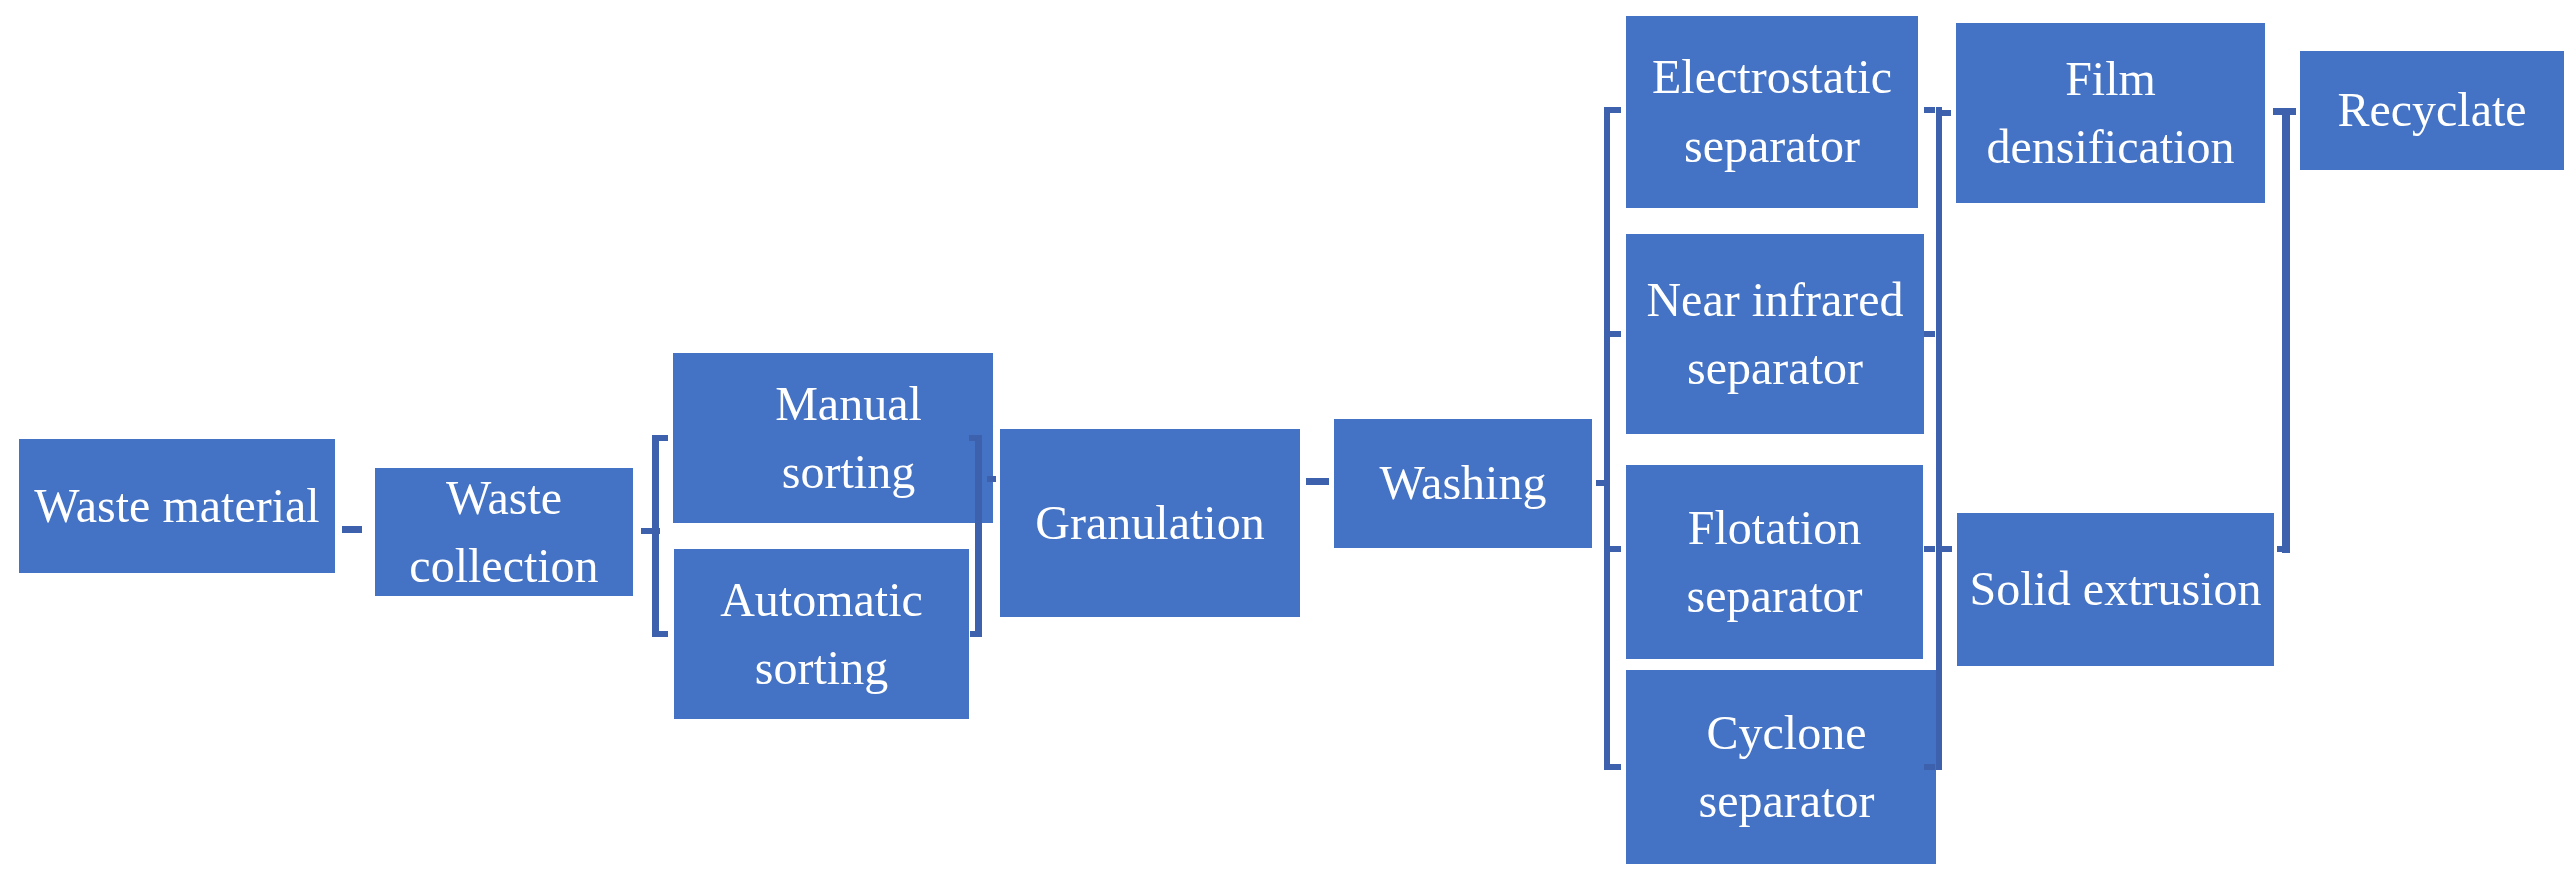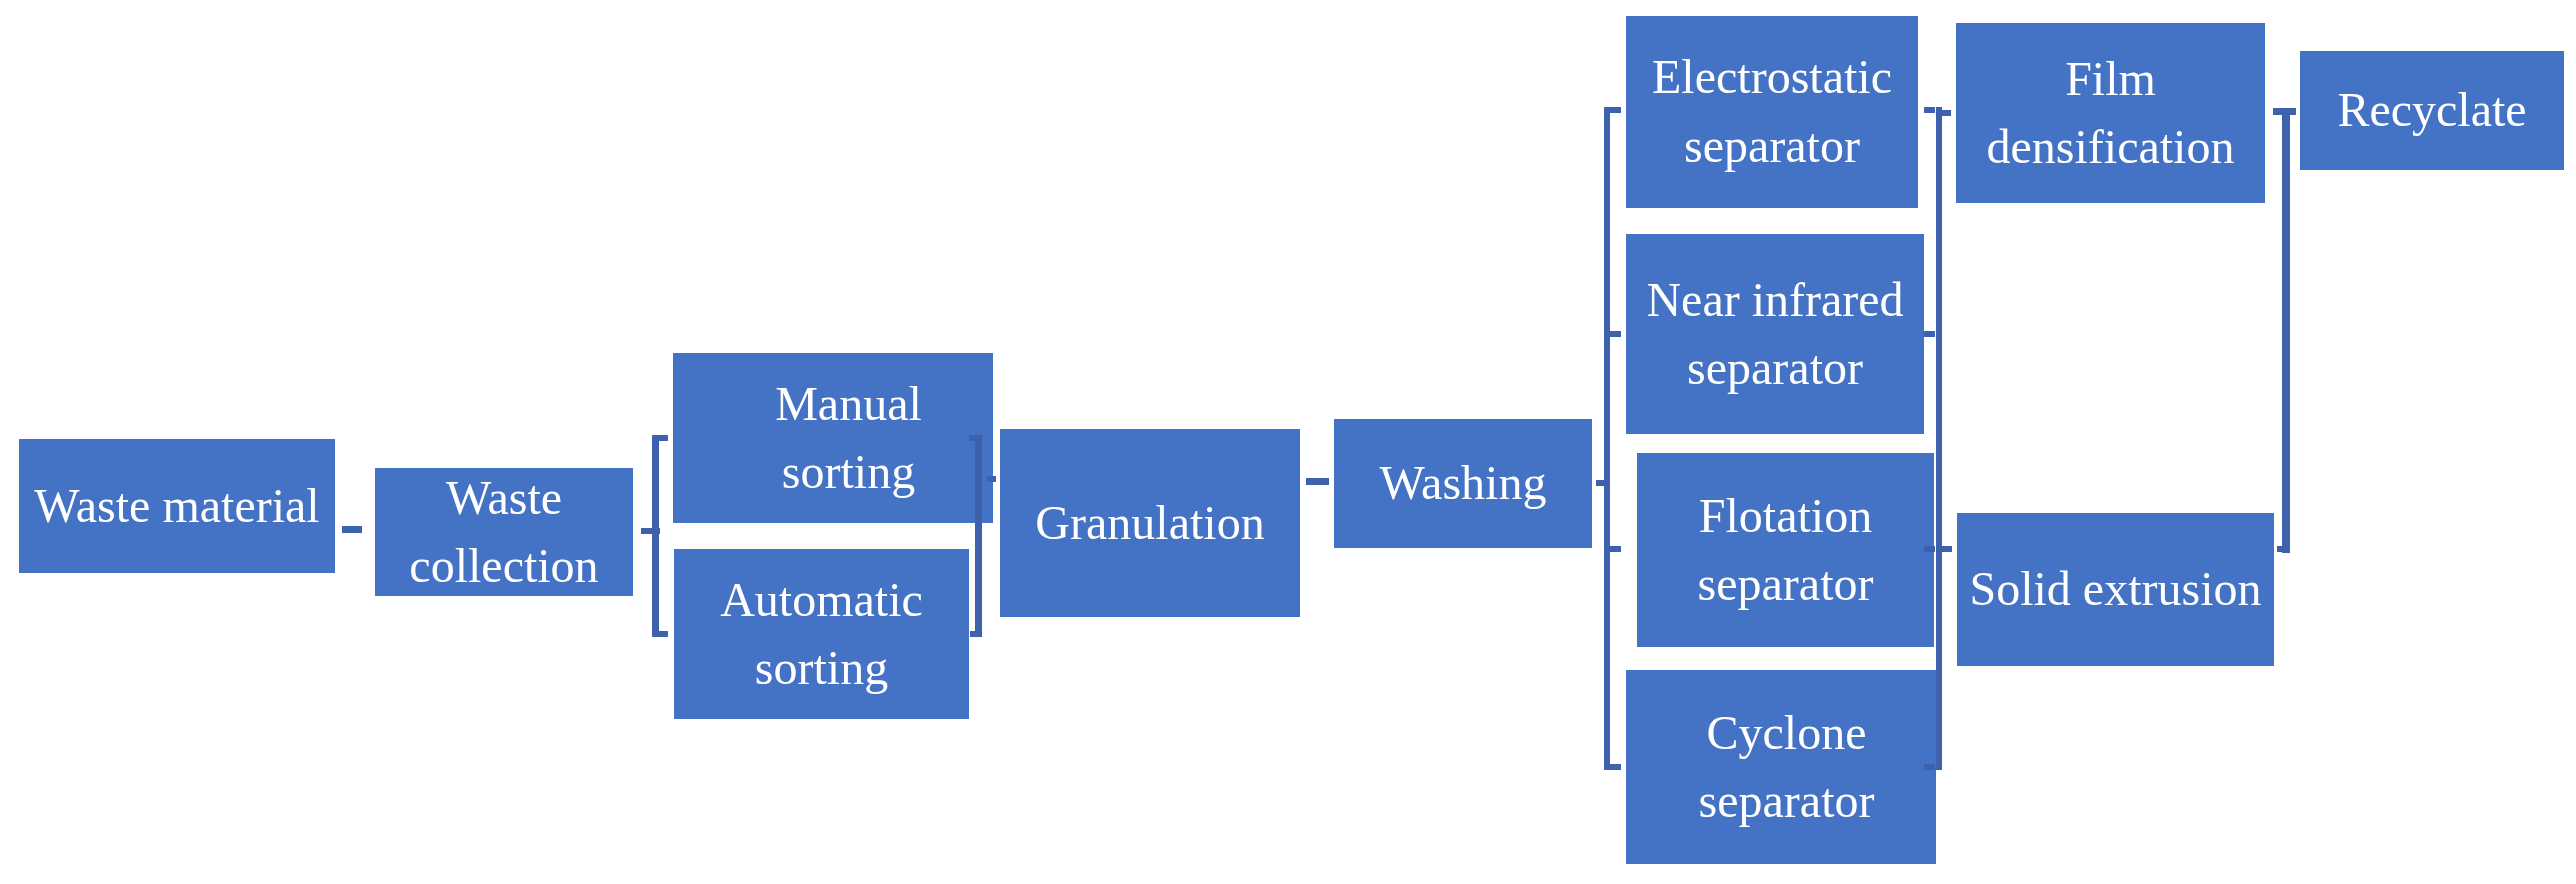--- a/index.html
+++ b/index.html
@@ -45,21 +45,21 @@
   <div class="node" style="left:1000px; top:385px; width:300px; height:188px;margin-top:44px;">Granulation</div>
 
   <div class="node" style="left:1334px; top:419px; width:258px; height:129px;">Washing</div>
 
   <div class="node" style="left:1626px; top:15.6px; width:292px; height:192px;">Electrostatic
 separator</div>
 
   <div class="node" style="left:1626px; top:234px; width:298px; height:200px;">Near infrared
 separator</div>
 
-  <div class="node" style="left:1626px; top:453px; width:297px; height:194px;margin-left:11px;">Flotation
+  <div class="node" style="left:1626px; top:465px; width:297px; height:194px;">Flotation
 separator</div>
 
   <div class="node" style="left:1626px; top:670px; width:299px; height:194px;padding-left:11px;">Cyclone
 separator</div>
 
   <div class="node" style="left:1956px; top:23px; width:309px; height:180px;">Film
 densification</div>
 
   <div class="node" style="left:1957px; top:473px; width:317px; height:153px;margin-top:40px;">Solid extrusion</div>
 

